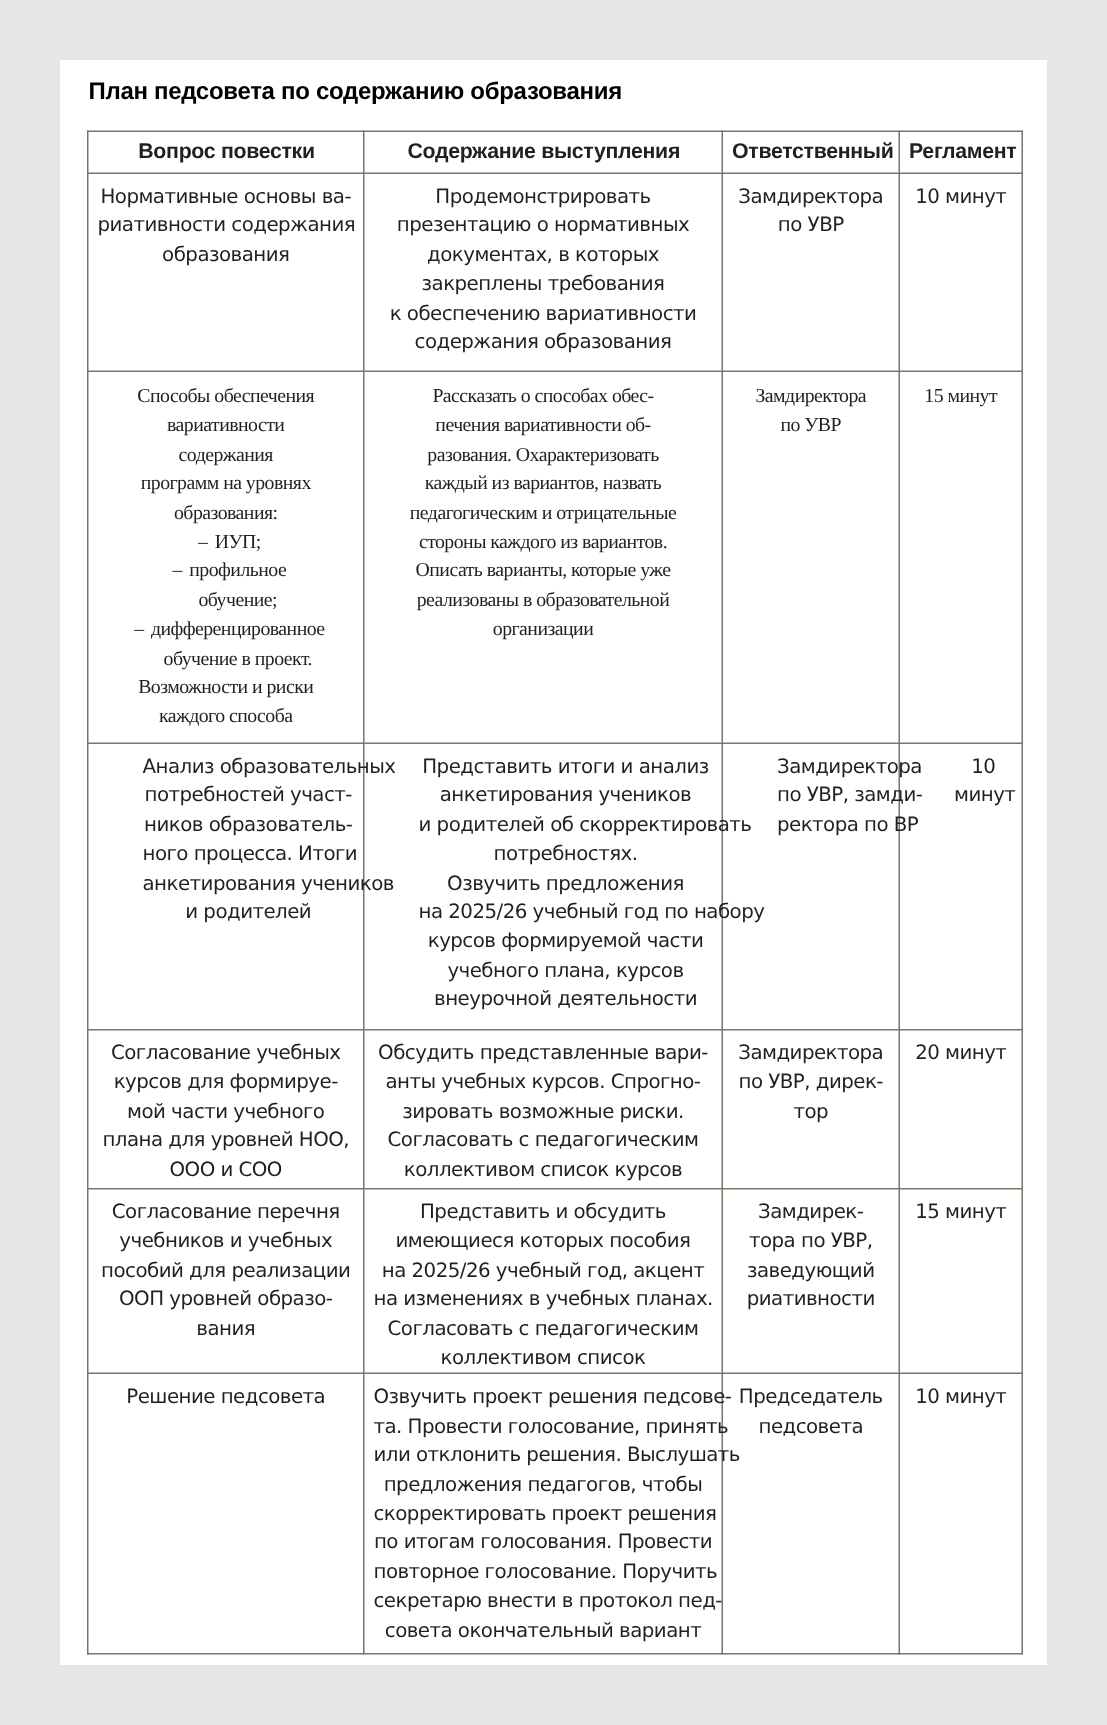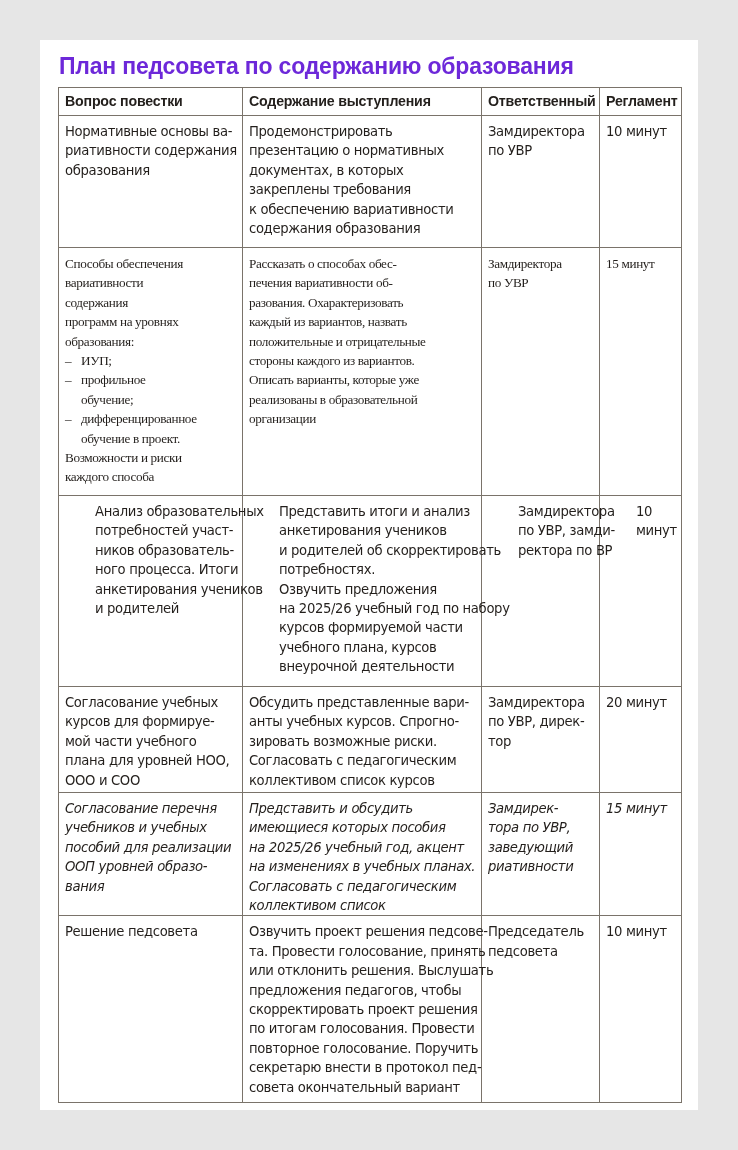--- a/index.html
+++ b/index.html
@@ -15,36 +15,36 @@
       left: 40px; top: 40px;
       width: 658px; height: 1070px;
       background: #ffffff;
     }
     .title {
       position: absolute;
       left: 19px; top: 13px;
       margin: 0;
       font-family: "Liberation Sans", sans-serif;
       font-weight: bold;
-      font-size: 23px;
+      font-size: 16px;
       letter-spacing: -0.2px;
-      color: #6d28d9;
+      color: #000000;
       white-space: nowrap;
     }
     table {
       position: absolute;
       left: 18px; top: 47px;
       width: 623px;
       border-collapse: collapse;
       table-layout: fixed;
     }
     td, th {
       border: 1.5px solid #7a736a;
       vertical-align: top;
-      text-align: left;
+      text-align: center;
       padding: 6px 6px 0 6px;
       font-size: 13.2px;
       line-height: 19.4px;
       font-family: "DejaVu Sans", sans-serif;
       letter-spacing: -0.35px;
     }
     th {
       font-family: "Liberation Sans", sans-serif;
       font-weight: bold;
       font-size: 14.2px;
@@ -57,21 +57,21 @@
     col.c2 { width: 239px; }
     col.c3 { width: 118px; }
     col.c4 { width: 82px; }
     td .line { display: block; white-space: nowrap; }
     td .line.indent { padding-left: 16px; }
     td .bullet-dash { display: inline-block; width: 16px; margin-left: -16px; }
     tr.r1 td { height: 125px; }
     tr.r2 td { height: 241px; font-family: Liberation Serif, serif; }
     tr.r3 td { height: 184px; padding-left: 36px; }
     tr.r4 td { height: 99px; }
-    tr.r5 td { height: 113px; font-style: italic; }
+    tr.r5 td { height: 113px; }
     tr.r6 td { height: 180px; }
   </style>
 </head>
 <body>
 
 <div class="card">
   <h1 class="title">План педсовета по содержанию образования</h1>
 
   <table>
     <colgroup>
@@ -122,21 +122,21 @@
             <span class="line indent"><span class="bullet-dash">–</span><span>дифференцированное</span></span>
             <span class="line indent"><span>обучение в проект.</span></span>
             <span class="line">Возможности и риски</span>
             <span class="line">каждого способа</span>
           </td>
           <td>
             <span class="line">Рассказать о способах обес-</span>
             <span class="line">печения вариативности об-</span>
             <span class="line">разования. Охарактеризовать</span>
             <span class="line">каждый из вариантов, назвать</span>
-            <span class="line">положительные и отрицательные</span>
+            <span class="line">педагогическим и отрицательные</span>
             <span class="line">стороны каждого из вариантов.</span>
             <span class="line">Описать варианты, которые уже</span>
             <span class="line">реализованы в образовательной</span>
             <span class="line">организации</span>
           </td>
           <td>
             <span class="line">Замдиректора</span>
             <span class="line">по УВР</span>
           </td>
           <td>15 минут</td>

